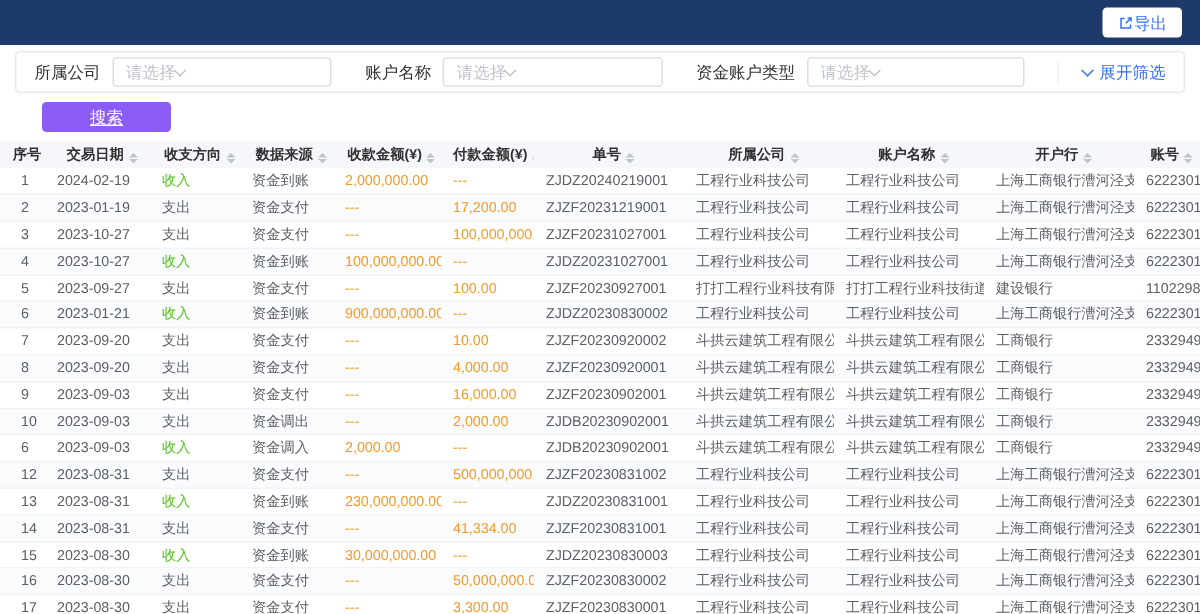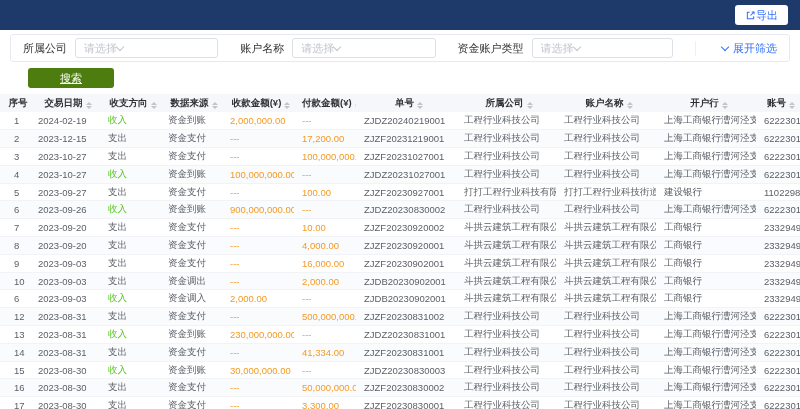--- a/index.html
+++ b/index.html
@@ -20,28 +20,28 @@
                   white-space:nowrap; overflow:hidden; }
   .filter-group { display:flex; align-items:center; gap:8px; min-width:0; }
   .filter-group label { font-size:11px; color:#333; }
   .select { width:160px; min-width:90px; height:20px; border:1px solid #dcdfe6; border-radius:3px;
             display:flex; align-items:center; justify-content:flex-start;
             padding:0 8px; background:#fff; cursor:pointer; flex-shrink:1; }
   .select .placeholder { font-size:11px; color:#c0c4cc; overflow:hidden; }
   .chev { width:6px; height:6px; border-right:1.2px solid #c0c4cc; border-bottom:1.2px solid #c0c4cc;
           transform:rotate(45deg); margin-top:-3px; flex-shrink:0; }
   .expand { margin-left:auto; color:#3370ff; font-size:11px; display:flex; align-items:center;
-            gap:5px; cursor:pointer; padding-left:26px; border-left:1px solid #eef0f5; flex-shrink:0; }
+            gap:5px; cursor:pointer; padding-left:16px; border-left:1px solid #eef0f5; flex-shrink:0; }
   .expand .chev { border-color:#3370ff; }
 
   
   .actions { display:flex; gap:12px; margin:6px 0 0 28px; }
   .actions button { height:20px; width:86px; border:none; border-radius:3px;
                     font-size:11px; cursor:pointer; }
-  .btn-primary { background:#4d7c0f; color:#fff;text-decoration:underline; }
+  .btn-primary { background:#8b5cf6; color:#fff;text-decoration:underline; }
   .btn-light   { background:#d9e5ff; color:#3370ff; }
 
   
   table { width:800px; table-layout:fixed; border-collapse:collapse; margin-top:6px; }
   col.c0{width:30px} col.c1{width:70px} col.c2{width:60px} col.c3{width:62px}
   col.c4{width:72px} col.c5{width:62px} col.c6{width:100px} col.c7{width:100px}
   col.c8{width:100px} col.c9{width:100px} col.c10{width:44px}
   thead th { background:#f6f7fa; height:18px; font-size:9.5px; color:#303133; font-weight:bold;
              text-align:center; padding:0 2px 0 8px; white-space:nowrap; overflow:hidden; }
   tbody td { height:17.8px; font-size:9.5px; color:#5a5e66; padding:0 2px 0 8px;
@@ -176,21 +176,21 @@
           <td class="amount">2,000,000.00</td>
           <td class="amount">---</td>
           <td>ZJDZ20240219001</td>
           <td>工程行业科技公司</td>
           <td>工程行业科技公司</td>
           <td>上海工商银行漕河泾支行</td>
           <td>62223011</td>
         </tr>
         <tr>
           <td>2</td>
-          <td>2023-12-15</td>
+          <td>2023-01-19</td>
           <td class="dir-out">支出</td>
           <td>资金支付</td>
           <td class="amount">---</td>
           <td class="amount">17,200.00</td>
           <td>ZJZF20231219001</td>
           <td>工程行业科技公司</td>
           <td>工程行业科技公司</td>
           <td>上海工商银行漕河泾支行</td>
           <td>62223011</td>
         </tr>
@@ -228,21 +228,21 @@
           <td class="amount">---</td>
           <td class="amount">100.00</td>
           <td>ZJZF20230927001</td>
           <td>打打工程行业科技有限公司</td>
           <td>打打工程行业科技街道</td>
           <td>建设银行</td>
           <td>11022982</td>
         </tr>
         <tr>
           <td>6</td>
-          <td>2023-09-26</td>
+          <td>2023-01-21</td>
           <td class="dir-in">收入</td>
           <td>资金到账</td>
           <td class="amount">900,000,000.00</td>
           <td class="amount">---</td>
           <td>ZJDZ20230830002</td>
           <td>工程行业科技公司</td>
           <td>工程行业科技公司</td>
           <td>上海工商银行漕河泾支行</td>
           <td>62223011</td>
         </tr>

